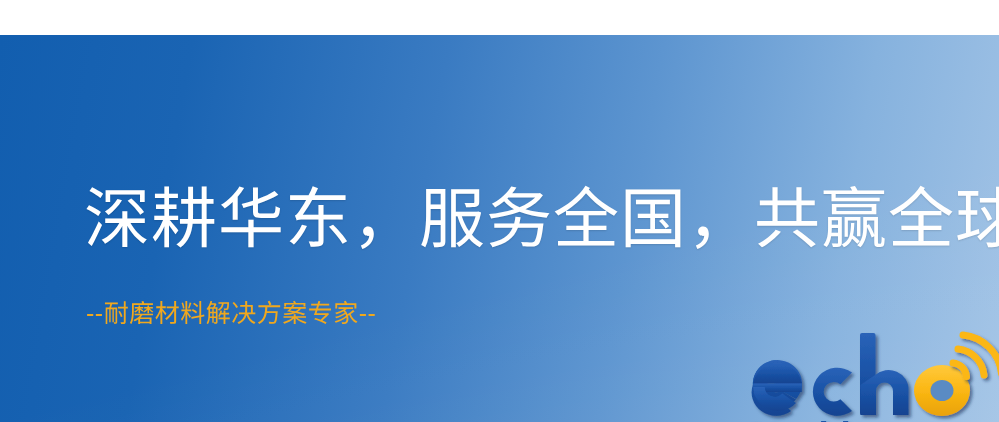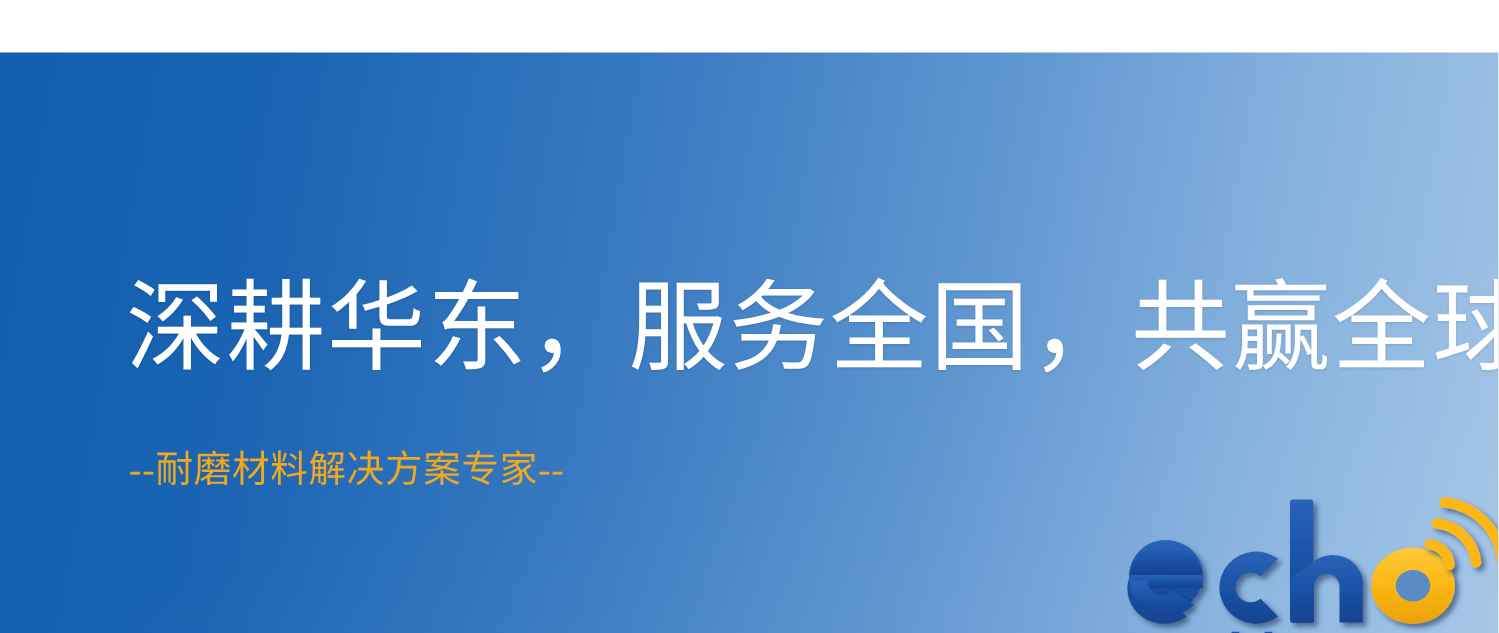--- a/index.html
+++ b/index.html
@@ -51,21 +51,21 @@
     white-space: nowrap;
     text-shadow: 0 1px 2px rgba(0,0,0,0.13);
   }
 
   
   .subtitle {
     position: absolute;
     left: 86px;
     top: 266px;
     margin: 0;
-    font-family: Liberation Serif, serif;
+    font-family: Liberation Sans, sans-serif;
     font-size: 25px;
     line-height: 1;
     font-weight: 400;
     color: #F0A81E;
     letter-spacing: 0.5px;
     white-space: nowrap;
   }
 
   
   .logo {

